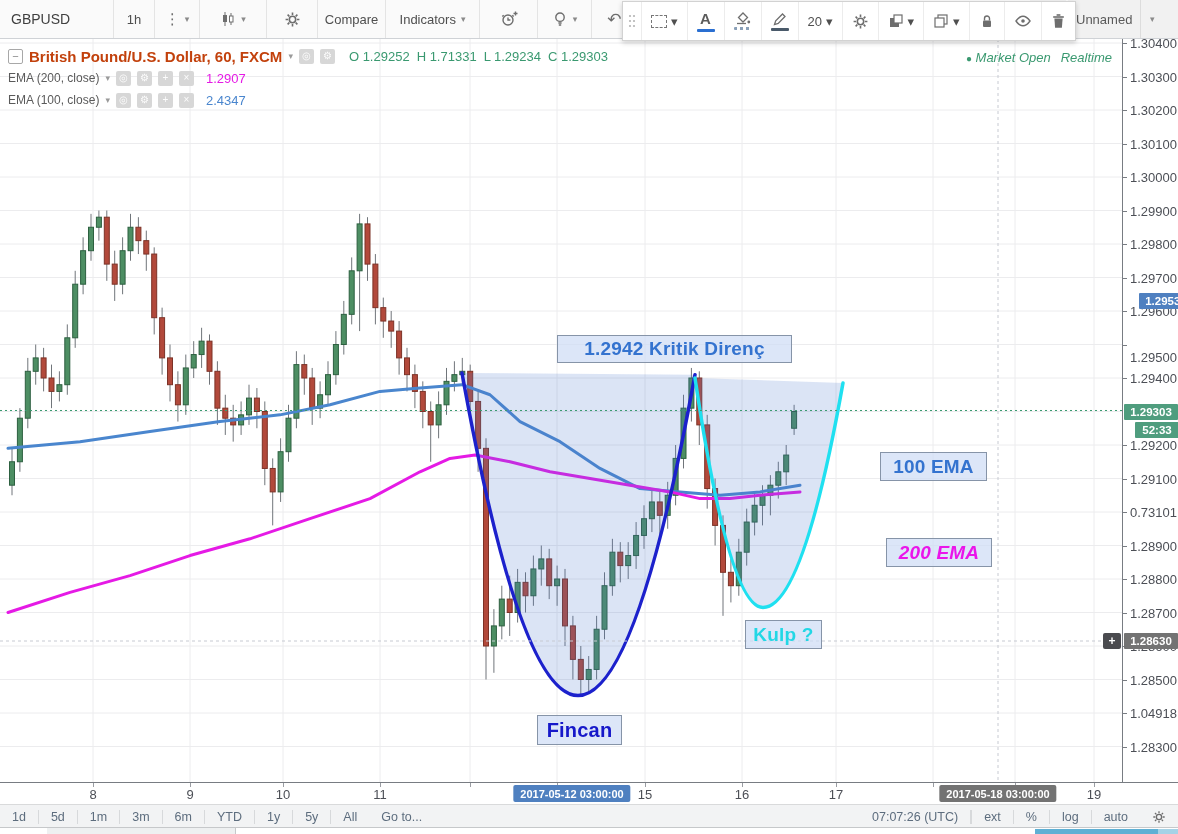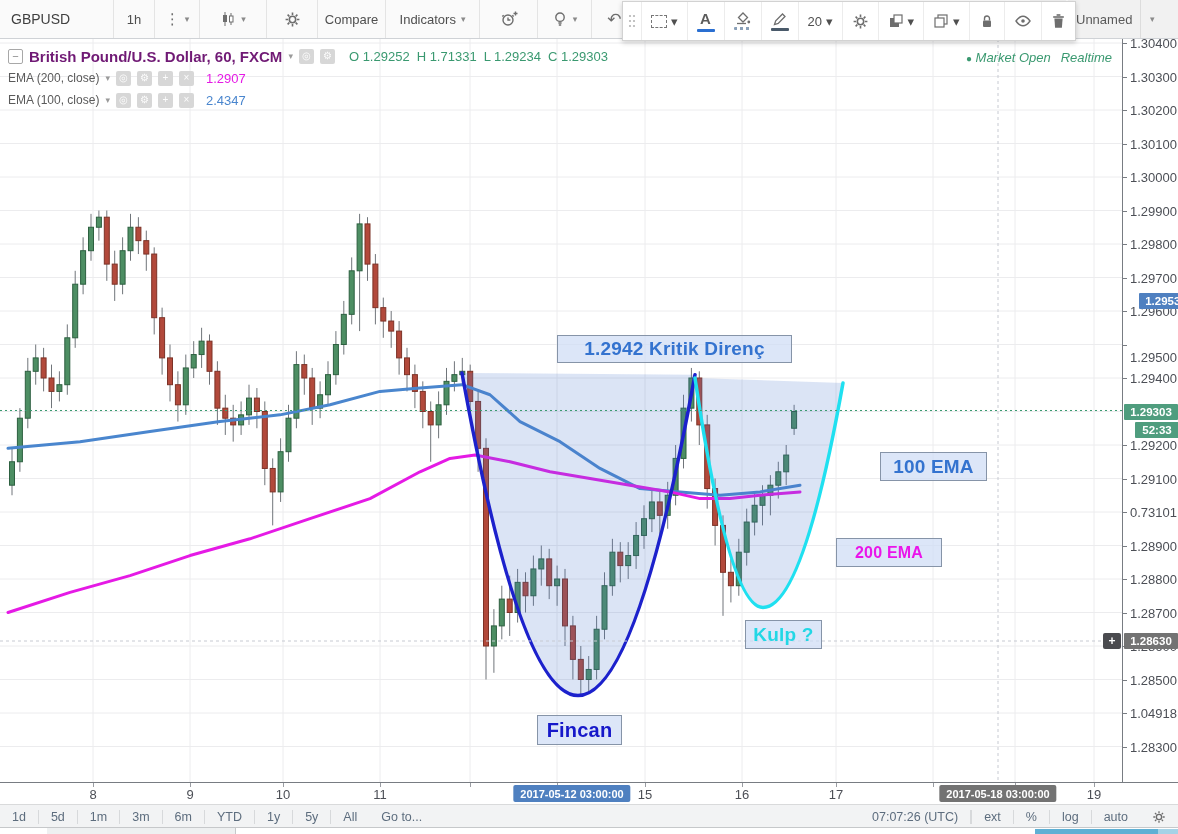--- a/index.html
+++ b/index.html
@@ -29,21 +29,21 @@
   #layout-name{font-size:13px;color:#5a5a5a;padding:0 8px;}
   #layout-caret{width:22px;height:38px;display:flex;align-items:center;justify-content:center;
                 border-left:1px solid #dcdcdc;color:#8a8a8a;font-size:9px;}
   #cloud-wrap{position:absolute;right:112px;top:0;width:36px;height:38px;display:flex;align-items:center;
               justify-content:center;background:#f1f1f1;border-bottom:1px solid #cfd2d6;z-index:5;}
   
   #chart-svg{position:absolute;left:0;top:39px;}
   
   #legend{position:absolute;left:8px;top:45px;z-index:8;}
   .lg-row{display:flex;align-items:center;gap:6px;height:22px;}
-  #lg-title{font-size:15px;font-weight:bold;color:#701a75;}
+  #lg-title{font-size:15px;font-weight:bold;color:#c2410c;}
   .lg-caret{font-size:9px;color:#9a9a9a;}
   .lg-sq{width:15px;height:15px;background:#d7d7d7;border-radius:2px;color:#fdfdfd;font-size:10px;
          display:flex;align-items:center;justify-content:center;line-height:1;}
   .lg-study{font-size:12px;color:#5a5a5a;}
   .lg-val{font-size:13px;margin-left:6px;}
   #ohlc{display:flex;gap:7px;font-size:13px;color:#3a9970;margin-left:8px;}
   #collapse-box{width:13px;height:13px;border:1px solid #a8a8a8;border-radius:2px;color:#8a8a8a;
                 display:flex;align-items:center;justify-content:center;font-size:11px;line-height:1;}
   #market-status{position:absolute;top:50px;right:66px;font-size:13px;color:#3a9970;z-index:8;
                  display:flex;gap:10px;align-items:center;font-style:italic;}
@@ -541,21 +541,21 @@
 
   <div id="market-status">
     <span><span style="font-size:10px">●</span>
     <span>Market Open</span></span>
     <span>Realtime</span>
   </div>
 
   <div id="anno-layer">
       <div class="anno" style="left: 557px; top: 335px; width: 233px; height: 26px; color: rgb(52, 115, 207); font-size: 19px;">1.2942 Kritik Direnç</div>
       <div class="anno" style="left: 880px; top: 452px; width: 105px; height: 27px; color: rgb(52, 115, 207); font-size: 19px;">100 EMA</div>
-      <div class="anno" style="left: 836px; top: 538px; width: 104px; height: 27px; color: rgb(234, 21, 234); font-size: 16px;">200 EMA</div>
+      <div class="anno" style="left: 886px; top: 538px; width: 104px; height: 27px; color: rgb(234, 21, 234); font-size: 19px; font-style: italic;">200 EMA</div>
       <div class="anno" style="left: 745px; top: 620px; width: 75px; height: 27px; color: rgb(34, 215, 229); font-size: 19px;">Kulp ?</div>
       <div class="anno" style="left: 537px; top: 715px; width: 83px; height: 28px; color: rgb(22, 24, 201); font-size: 20px;">Fincan</div>
     </div>
 
   <div id="price-axis">
       <div class="pa-tick" style="top: 4px;"></div>
       <div class="pa-label" style="top: -3px;">1.30400</div>
       <div class="pa-tick" style="top: 37.5px;"></div>
       <div class="pa-label" style="top: 30.5px;">1.30300</div>
       <div class="pa-tick" style="top: 71px;"></div>

